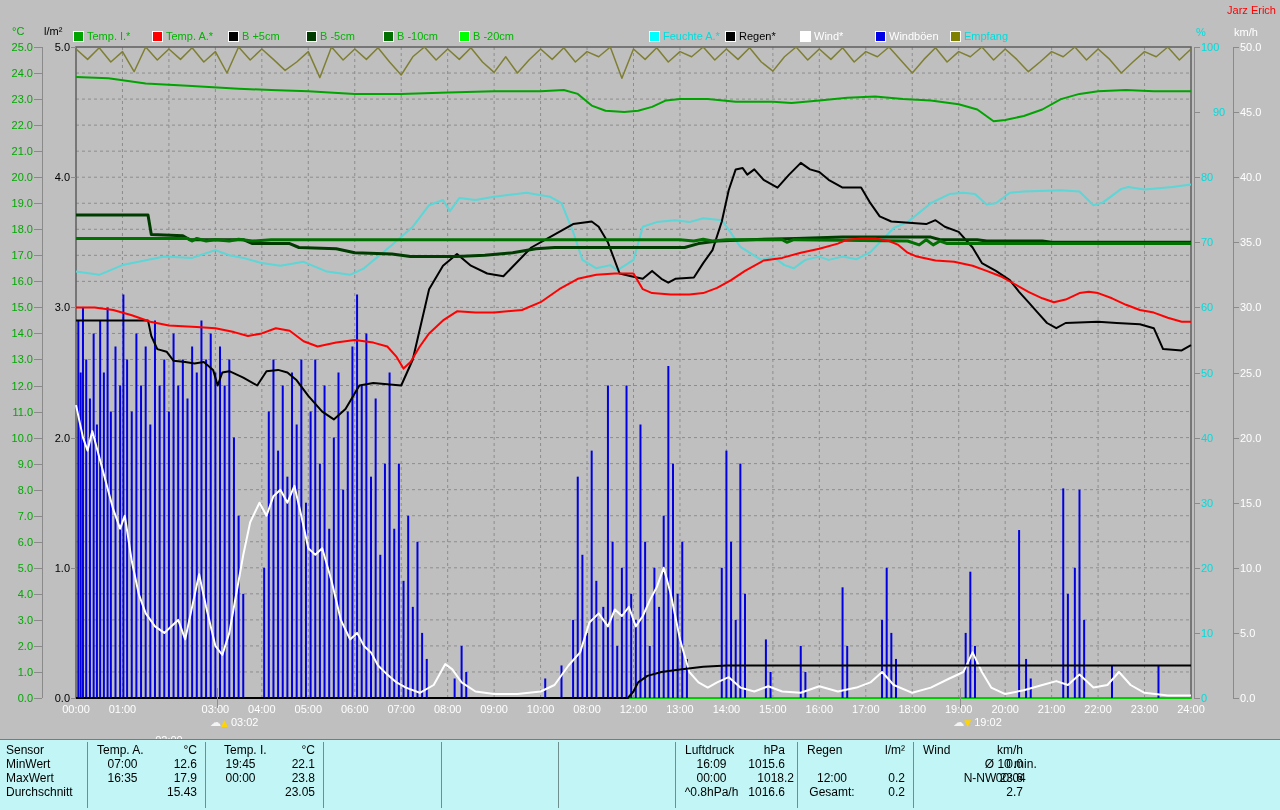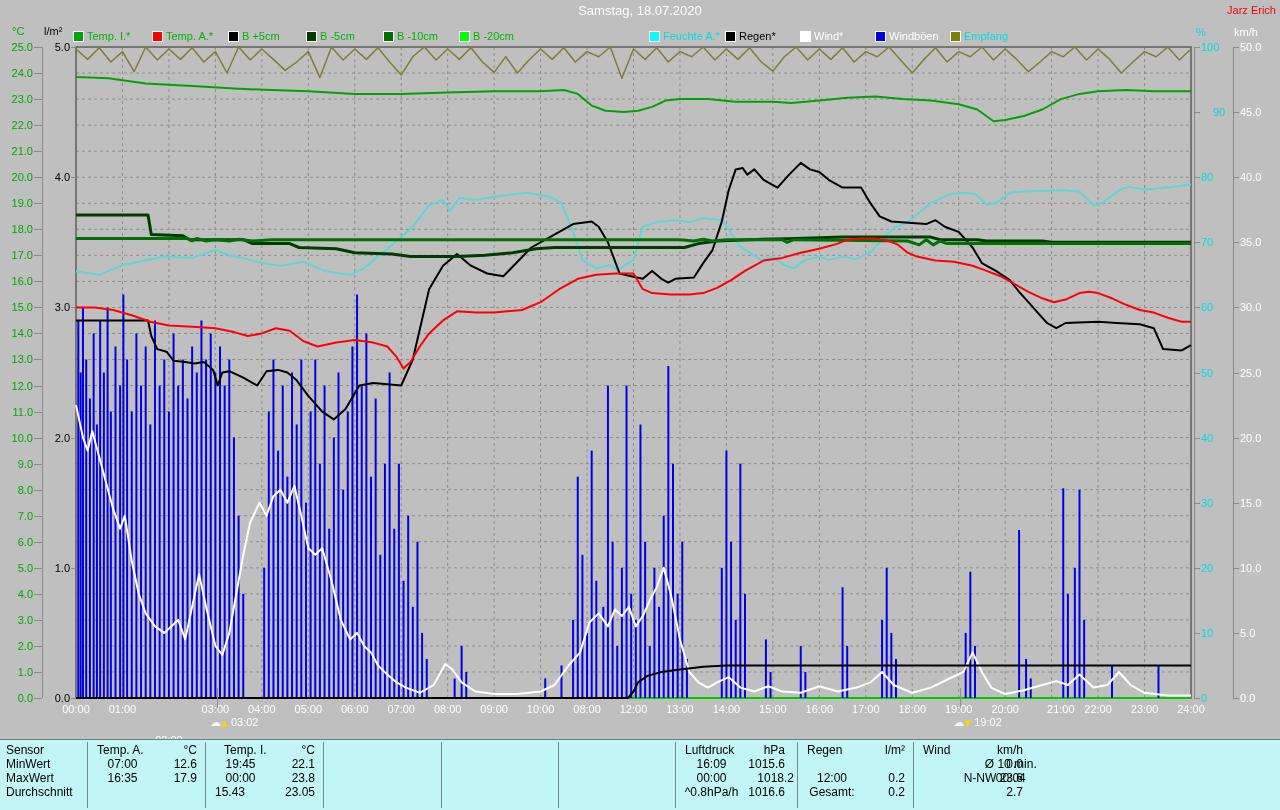--- a/index.html
+++ b/index.html
@@ -24,21 +24,20 @@
          border-top:1px solid #7a7a7a;box-sizing:border-box;}
   .sep{position:absolute;top:2px;bottom:2px;width:1px;background:#6f8f8f;}
   .t-cell{position:absolute;font-size:12px;color:#000000;line-height:13px;white-space:nowrap;}
   .t-bold{font-weight:normal;}
   #chart-svg{position:absolute;top:0;left:0;}
 </style>
 </head>
 <body>
 
 <div id="app">
-  <div id="title" class="abs">Samstag, 18.07.2020</div>
   <div id="credit" class="abs">Jarz Erich</div>
 
   <div class="abs axis-unit" style="left:12px;top:25px;color:#00a800;">°C</div>
   <div class="abs axis-unit" style="left:44px;top:25px;color:#000000;">l/m²</div>
   <div class="abs axis-unit" style="left:1196px;top:26px;color:#00dcdc;">%</div>
   <div class="abs axis-unit" style="left:1234px;top:26px;color:#ffffff;">km/h</div>
 
   <div id="legend">
       <div class="abs legend-item" style="left: 73px;">
         <span class="legend-swatch" style="background: rgb(0, 164, 0);"></span>
@@ -407,21 +406,21 @@
       <div class="abs xlabel" style="left: 564.042px;">08:00</div>
       <div class="abs xlabel" style="left: 610.5px;">12:00</div>
       <div class="abs xlabel" style="left: 656.958px;">13:00</div>
       <div class="abs xlabel" style="left: 703.417px;">14:00</div>
       <div class="abs xlabel" style="left: 749.875px;">15:00</div>
       <div class="abs xlabel" style="left: 796.333px;">16:00</div>
       <div class="abs xlabel" style="left: 842.792px;">17:00</div>
       <div class="abs xlabel" style="left: 889.25px;">18:00</div>
       <div class="abs xlabel" style="left: 935.708px;">19:00</div>
       <div class="abs xlabel" style="left: 982.167px;">20:00</div>
-      <div class="abs xlabel" style="left: 1028.62px; text-align: right;">21:00</div>
+      <div class="abs xlabel" style="left: 1028.62px;">21:00</div>
       <div class="abs xlabel" style="left: 1075.08px;">22:00</div>
       <div class="abs xlabel" style="left: 1121.54px;">23:00</div>
       <div class="abs xlabel" style="left: 1168px;">24:00</div>
     </div>
   <div id="sunmarks">
       <div class="abs sunmark-line" style="left: 216.908px;"></div>
       <div class="abs sunmark" style="left: 209.908px;"><span class="sun-cloud">☁</span><span class="sun-arrow">▲</span> <span>03:02</span></div>
       <div class="abs sunmark-line" style="left: 960.241px;"></div>
       <div class="abs sunmark" style="left: 953.241px;"><span class="sun-cloud">☁</span><span class="sun-arrow">▼</span> <span>19:02</span></div>
     </div>
@@ -438,21 +437,21 @@
       <div class="t-cell t-bold" style="top: 4px; left: 6px;">Sensor</div>
       <div class="t-cell t-bold" style="top: 18px; left: 6px;">MinWert</div>
       <div class="t-cell t-bold" style="top: 32px; left: 6px;">MaxWert</div>
       <div class="t-cell t-bold" style="top: 46px; left: 6px;">Durchschnitt</div>
       <div class="t-cell t-bold" style="top: 4px; left: 97px;">Temp. A.</div>
       <div class="t-cell t-bold" style="top: 4px; left: 87px; width: 110px; text-align: right;">°C</div>
       <div class="t-cell" style="top: 18px; left: 93px; width: 59px; text-align: center;">07:00</div>
       <div class="t-cell" style="top: 18px; left: 87px; width: 110px; text-align: right;">12.6</div>
       <div class="t-cell" style="top: 32px; left: 93px; width: 59px; text-align: center;">16:35</div>
       <div class="t-cell" style="top: 32px; left: 87px; width: 110px; text-align: right;">17.9</div>
-      <div class="t-cell" style="top: 46px; left: 87px; width: 110px; text-align: right; margin-left: 48px;">15.43</div>
+      <div class="t-cell" style="top: 46px; left: 87px; width: 110px; text-align: right;">15.43</div>
       <div class="t-cell t-bold" style="top: 4px; left: 224px;">Temp. I.</div>
       <div class="t-cell t-bold" style="top: 4px; left: 205px; width: 110px; text-align: right;">°C</div>
       <div class="t-cell" style="top: 18px; left: 211px; width: 59px; text-align: center;">19:45</div>
       <div class="t-cell" style="top: 18px; left: 205px; width: 110px; text-align: right;">22.1</div>
       <div class="t-cell" style="top: 32px; left: 211px; width: 59px; text-align: center;">00:00</div>
       <div class="t-cell" style="top: 32px; left: 205px; width: 110px; text-align: right;">23.8</div>
       <div class="t-cell" style="top: 46px; left: 205px; width: 110px; text-align: right;">23.05</div>
       <div class="t-cell t-bold" style="top: 4px; left: 685px;">Luftdruck</div>
       <div class="t-cell t-bold" style="top: 4px; left: 675px; width: 110px; text-align: right;">hPa</div>
       <div class="t-cell" style="top: 18px; left: 681px; width: 61px; text-align: center;">16:09</div>

